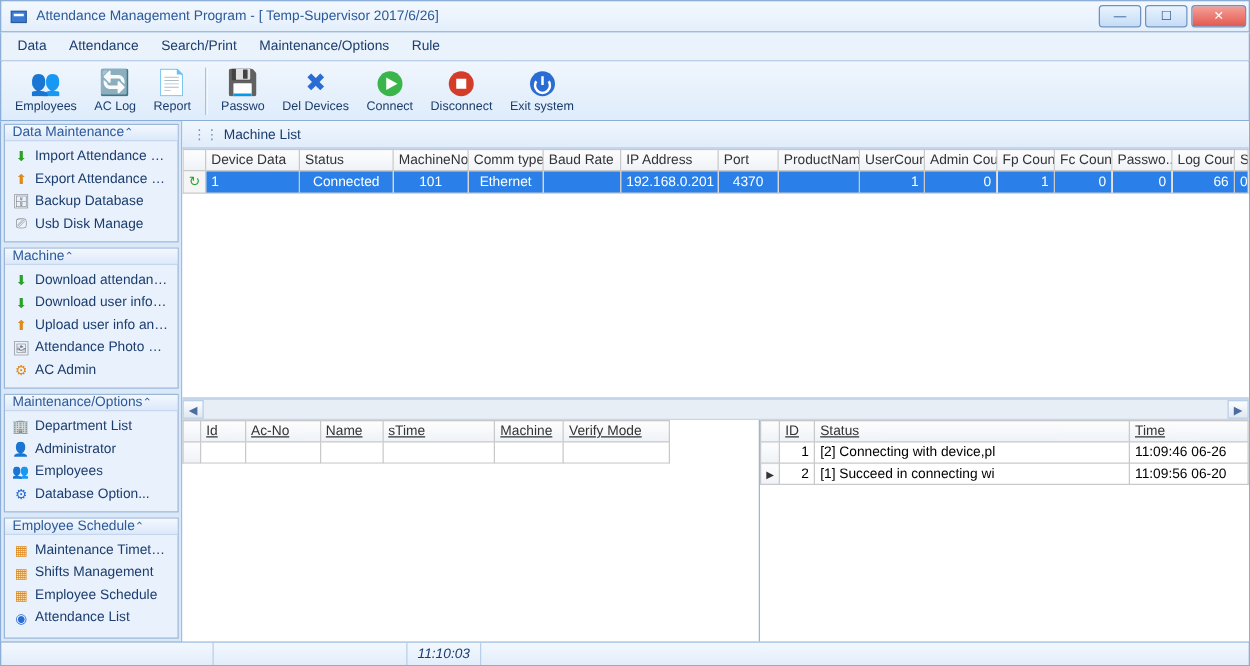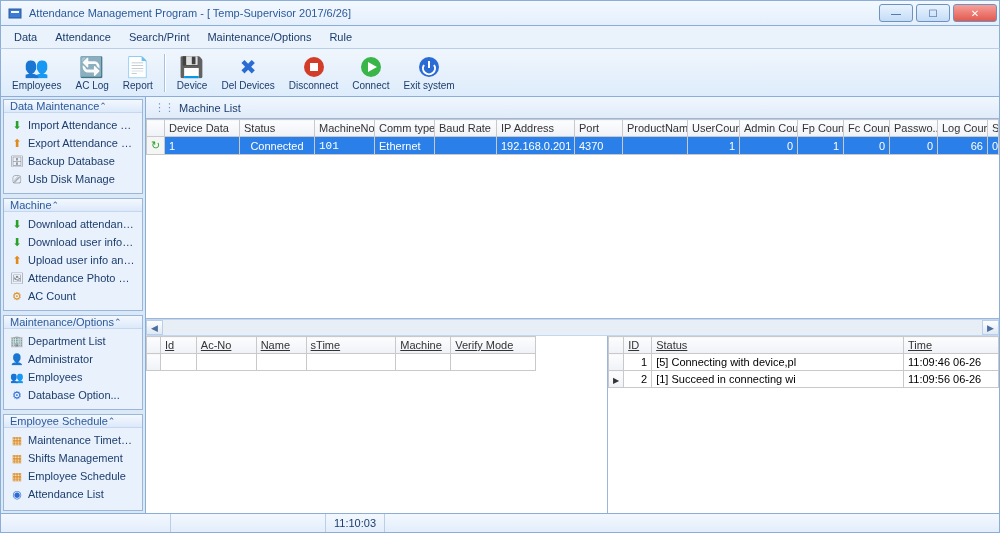--- a/index.html
+++ b/index.html
@@ -60,21 +60,21 @@
 .bottom-right { flex: 0 0 392px; border-left:1px solid #9ab7da; display:flex; flex-direction:column;}
 
 .grid2 th, .grid2 td { border:1px solid #c9c9c9; padding:2px 4px; font-size:11px; height:17px; }
 .grid2 th { background:linear-gradient(#fdfdfe,#eef2f7); font-weight:normal; text-align:left; color:#333;text-decoration:underline;}
 .grid2 td.rhead { background:linear-gradient(#fdfdfe,#eef2f7); width:14px;}
 .grid2 td.rhead.sel::before { content: "▶"; font-size:8px; color:#333;}
 .blank-fill { flex:1; background:#fff;}
 
 
 .statusbar { height: 20px; background: linear-gradient(#f3f8fe,#e2edfb); border: 1px solid #8aaed8; display:flex; align-items:center;}
-.status-cell { border-right:1px solid #b9cee8; height:100%; display:flex; align-items:center; padding: 0 8px; color:#1b3d6d;}
+.status-cell { border-right:1px solid #b9cee8; height:100%; display:flex; align-items:center; padding: 0 8px; color:#1b3d6d;font-style:italic;}
 .status-cell.w1 { width:170px;}
 .status-cell.w2 { width:155px;}
 
 
 .green{color:#2aa22a;} .red{color:#d43c2a;} .orange{color:#e08a1a;} .blue{color:#2a6cd4;} .gray{color:#777;}
 </style>
 </head>
 <body>
 
 <div class="titlebar">
@@ -109,43 +109,43 @@
     <span class="ticon green">🔄</span>
     <span class="tlabel">AC Log</span>
   </div>
   <div class="tbtn">
     <span class="ticon">📄</span>
     <span class="tlabel">Report</span>
   </div>
   <div class="tsep"></div>
   <div class="tbtn">
     <span class="ticon">💾</span>
-    <span class="tlabel">Device</span>
+    <span class="tlabel">Passwo</span>
   </div>
   <div class="tbtn">
     <span class="ticon blue">✖</span>
     <span class="tlabel">Del Devices</span>
+  </div>
+  <div class="tbtn">
+    <span class="ticon green">
+        <svg width="22" height="22">
+          <circle cx="11" cy="11" r="10" fill="#3ab54a"></circle>
+          <polygon points="8,6 8,16 17,11" fill="#fff"></polygon>
+        </svg>
+      </span>
+    <span class="tlabel">Connect</span>
   </div>
   <div class="tbtn">
     <span class="ticon red">
         <svg width="22" height="22">
           <circle cx="11" cy="11" r="10" fill="#d43c2a"></circle>
           <rect x="7" y="7" width="8" height="8" fill="#fff"></rect>
         </svg>
       </span>
     <span class="tlabel">Disconnect</span>
-  </div>
-  <div class="tbtn">
-    <span class="ticon green">
-        <svg width="22" height="22">
-          <circle cx="11" cy="11" r="10" fill="#3ab54a"></circle>
-          <polygon points="8,6 8,16 17,11" fill="#fff"></polygon>
-        </svg>
-      </span>
-    <span class="tlabel">Connect</span>
   </div>
   <div class="tbtn">
     <span class="ticon blue">
         <svg width="22" height="22">
           <circle cx="11" cy="11" r="10" fill="#2a6cd4"></circle>
           <rect x="10" y="5" width="2" height="7" fill="#fff"></rect>
           <path d="M6 9 A6 6 0 1 0 16 9" stroke="#fff" stroke-width="2" fill="none"></path>
         </svg>
       </span>
     <span class="tlabel">Exit system</span>
@@ -197,21 +197,21 @@
         <div class="pitem">
             <span class="picon orange">⬆</span>
             <span class="ptext">Upload user info and FP</span>
           </div>
         <div class="pitem">
             <span class="picon gray">🖼</span>
             <span class="ptext">Attendance Photo Management</span>
           </div>
         <div class="pitem">
             <span class="picon orange">⚙</span>
-            <span class="ptext">AC Count</span>
+            <span class="ptext">AC Admin</span>
           </div>
       </div>
     </div>
 
     <div class="panel">
       <div class="panel-head">
         <span>Maintenance/Options</span>
           <span class="chev">⌃</span>
       </div>
       <div class="panel-body">
@@ -302,25 +302,25 @@
           <th>Fp Count</th>
           <th>Fc Count</th>
           <th>Passwo...</th>
           <th>Log Count</th>
           <th>Serial Number</th>
         </tr>
         <tr class="selected">
           <td class="rhead" style="background:#f5f5f5;color:#2aa22a;text-align:center;">↻</td>
           <td>1</td>
           <td style="text-align:center;">Connected</td>
-          <td style="text-align:left;font-family:Liberation Mono, monospace;">101</td>
-          <td style="text-align:left;">Ethernet</td>
+          <td style="text-align:center;">101</td>
+          <td style="text-align:center;">Ethernet</td>
           <td></td>
           <td style="text-align:center;">192.168.0.201</td>
-          <td style="text-align:left;">4370</td>
+          <td style="text-align:center;">4370</td>
           <td></td>
           <td style="text-align:right;">1</td>
           <td style="text-align:right;">0</td>
           <td style="text-align:right;">1</td>
           <td style="text-align:right;">0</td>
           <td style="text-align:right;">0</td>
           <td style="text-align:right;">66</td>
           <td>0GT608374606180</td>
         </tr>
       </tbody>
@@ -380,28 +380,28 @@
           <tbody>
               <tr>
             <th></th>
             <th>ID</th>
             <th>Status</th>
             <th>Time</th>
           </tr>
           <tr>
             <td class="rhead"></td>
             <td style="text-align:right;">1</td>
-            <td>[5] Connecting with device,pl</td>
+            <td>[2] Connecting with device,pl</td>
             <td>11:09:46 06-26</td>
           </tr>
           <tr>
             <td class="rhead sel"></td>
             <td style="text-align:right;">2</td>
             <td>[1] Succeed in connecting wi</td>
-            <td>11:09:56 06-26</td>
+            <td>11:09:56 06-20</td>
           </tr>
         </tbody>
           </table>
         <div class="blank-fill"></div>
       </div>
     </div>
   </div>
 </div>
 
 <div class="statusbar">

